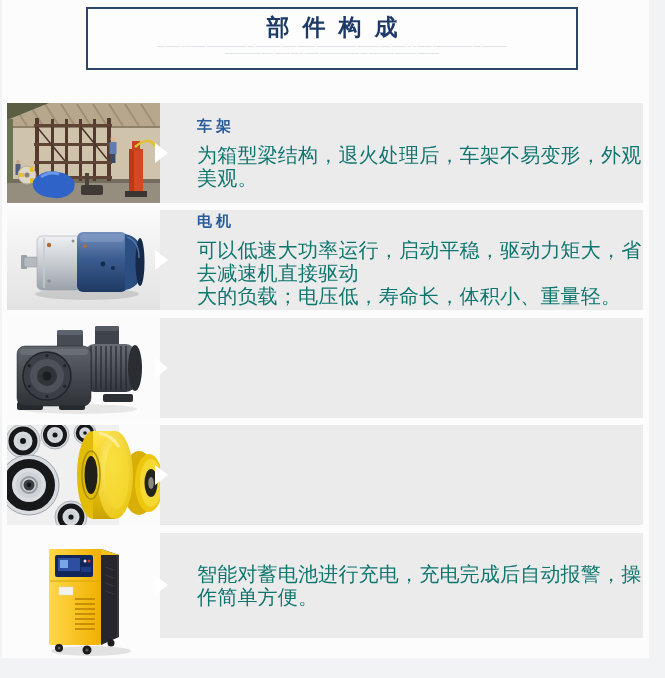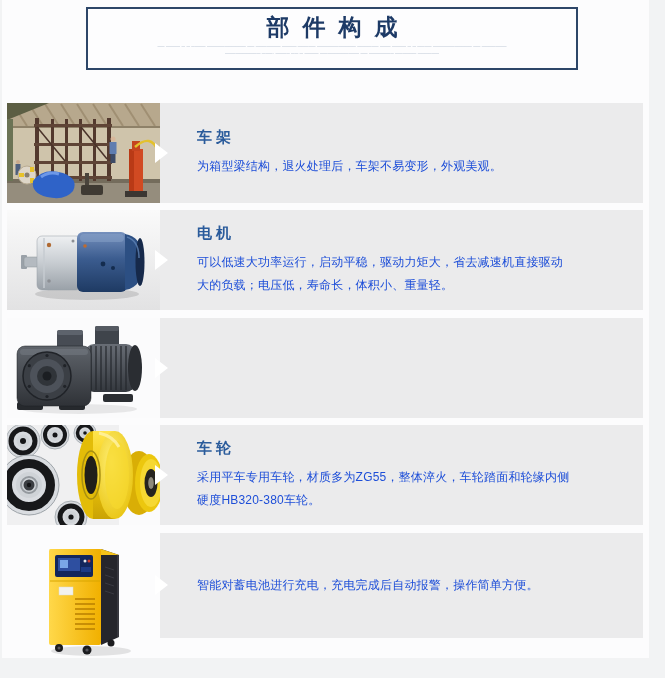--- a/index.html
+++ b/index.html
@@ -27,21 +27,21 @@
 
   .arrow{position:absolute;left:148px;top:50%;margin-top:-10px;width:0;height:0;
          border-top:10px solid transparent;border-bottom:10px solid transparent;
          border-left:13px solid #ffffff;z-index:3;}
   .row-charger .arrow{margin-top:0;top:42px;}
 
   .text{position:absolute;left:190px;top:0;height:100%;width:452px;display:flex;
         flex-direction:column;justify-content:center;gap:8px;}
   .row-charger .text{left:190px;height:105px;}
   .sec-title{font-size:15px;font-weight:bold;color:#2a5b9b;letter-spacing:4px;}
-  .sec-desc{font-size:12px;color:#1d4ed8;line-height:23px;letter-spacing:0.2px;white-space:pre-line;}
+  .sec-desc{font-size:20px;color:#0f766e;line-height:23px;letter-spacing:0.2px;white-space:pre-line;}
 </style>
 </head>
 <body>
 
 <div class="page">
   <div class="card">
 
     <div class="header-box">
       <div class="header-title">部件构成</div>
       <div class="fine-print fp1">── ──── ─ ─ ──── ─────────── ── ─────── ────·───── ─────────── ────── ─── ──── ─ ─ ──── ─────────── ── ───────</div>
@@ -261,25 +261,20 @@
           <ellipse cx="86" cy="50" rx="16" ry="44" fill="#e3bc08"></ellipse>
           <rect x="86" y="6" width="22" height="88" fill="url(#g4y)"></rect>
           <ellipse cx="108" cy="50" rx="18" ry="44" fill="url(#g4yr)"></ellipse>
           <ellipse cx="110" cy="50" rx="12" ry="34" fill="#f7d92e" opacity="0.7"></ellipse>
           <ellipse cx="84" cy="50" rx="6.5" ry="19" fill="#211f1a"></ellipse>
           <ellipse cx="84" cy="50" rx="9" ry="24" fill="none" stroke="#a88f12" stroke-width="1.5"></ellipse>
           <path d="M92,8 q14,3 20,14" stroke="#fff2a8" stroke-width="3" fill="none" opacity="0.8"></path>
         </svg>
       </div>
       <div class="arrow"></div>
-      <div class="text">
-        <div class="sec-title">车轮</div>
-        <div class="sec-desc">采用平车专用车轮，材质多为ZG55，整体淬火，车轮踏面和轮缘内侧
-硬度HB320-380车轮。</div>
-      </div>
     </div>
 
     <div class="row row-charger">
       <div class="panel"></div>
       <div class="img-box-charger">
         <svg width="112" height="122" viewBox="0 0 112 122">
           <defs>
             <linearGradient id="g5y" x1="0" y1="0" x2="1" y2="0">
               <stop offset="0" stop-color="#ffd84a"></stop>
                 <stop offset="1" stop-color="#f1b000"></stop>

